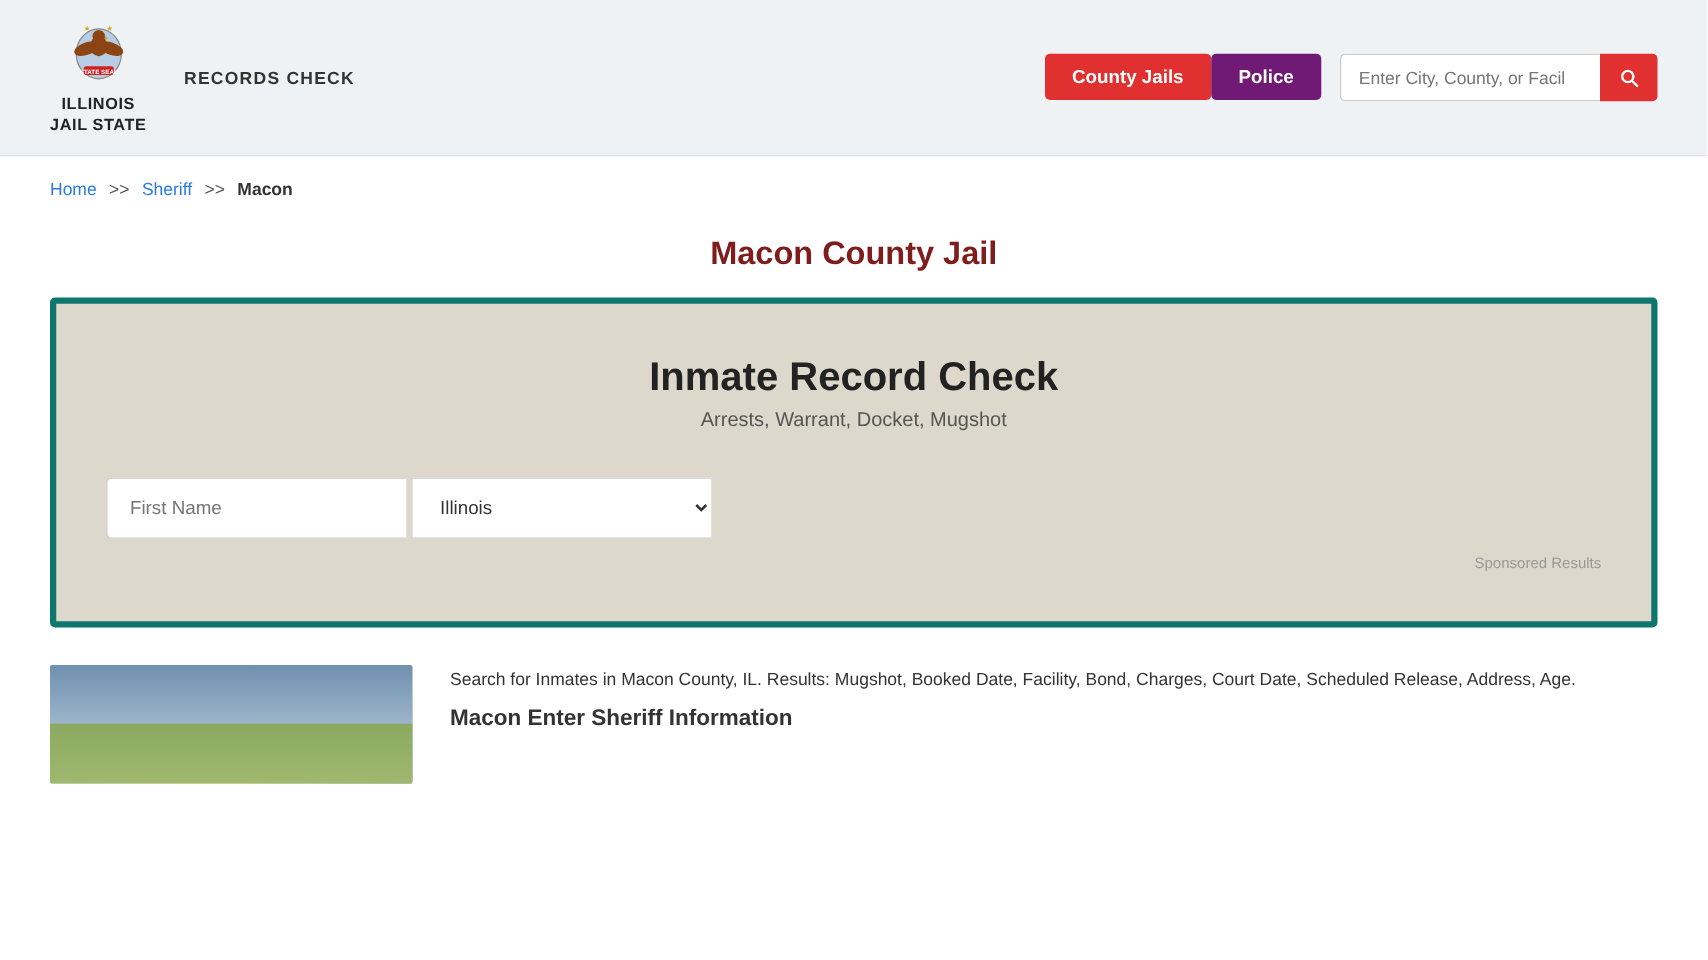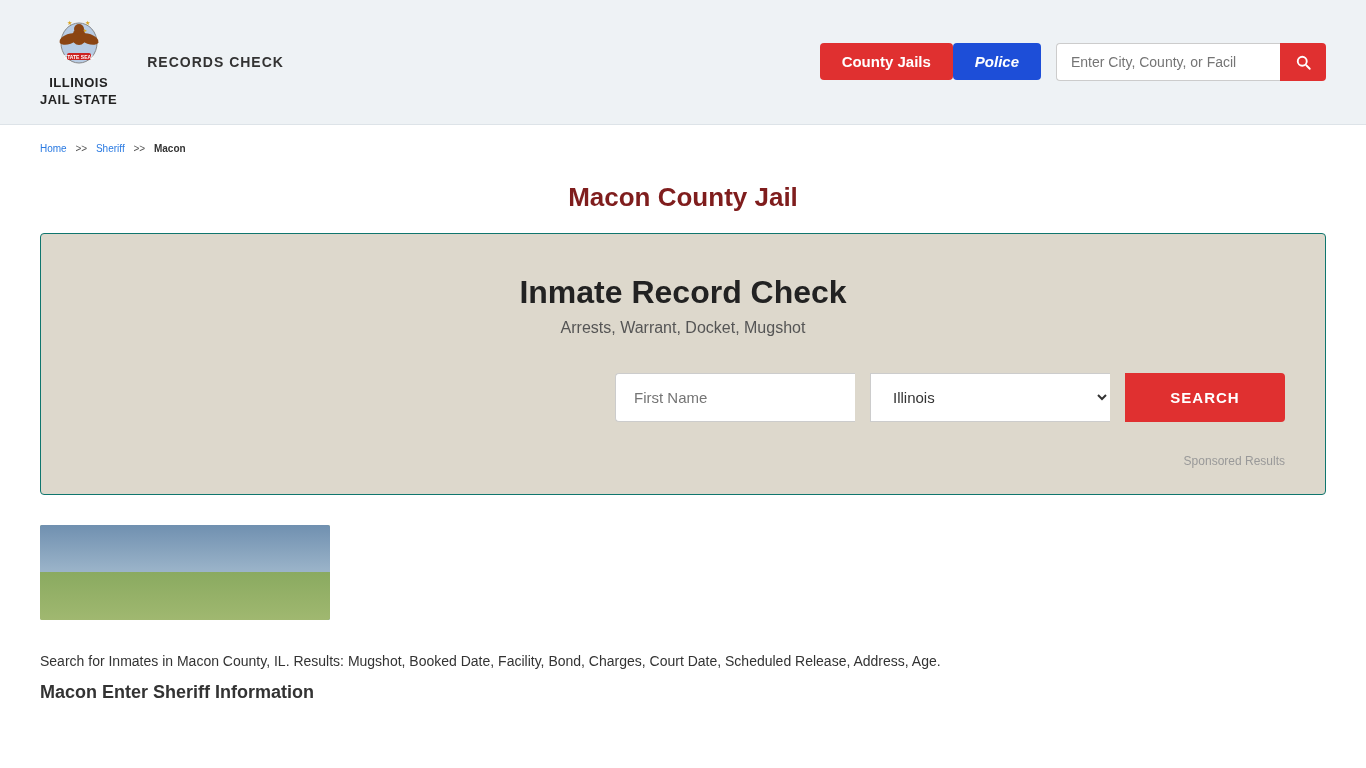--- a/index.html
+++ b/index.html
@@ -52,28 +52,28 @@
     .nav-btn {
       padding: 10px 22px;
       font-size: 15px;
       font-weight: bold;
       color: #fff;
       border: none;
       border-radius: 4px;
       cursor: pointer;
     }
     .nav-btn-county { background: #e03030; }
-    .nav-btn-police { background: #1d4ed8; color: #fff; font-style: italic; }
+    .nav-btn-police { background: #701a75; color: #fff; }
     .search-bar {
       display: flex;
       align-items: center;
       margin-left: 15px;
     }
     .search-input {
-      width: 224px;
+      width: 208px;
       padding: 10px 14px;
       font-size: 14px;
       border: 1px solid #ccc;
       border-right: none;
       border-radius: 4px 0 0 4px;
       outline: none;
       background: #fff;
       color: #999;
     }
     .search-btn {
@@ -84,21 +84,21 @@
       cursor: pointer;
       display: flex;
       align-items: center;
       justify-content: center;
     }
     .search-btn svg { fill: #fff; width: 18px; height: 18px; }
 
     
     .breadcrumb {
       padding: 18px 40px;
-      font-size: 10px;
+      font-size: 14px;
       color: #555;
     }
     .breadcrumb a {
       color: #2a7ae2;
       text-decoration: none;
     }
     .breadcrumb .separator { margin: 0 6px; color: #555; }
     .breadcrumb .current { font-weight: bold; color: #333; }
 
     
@@ -106,42 +106,42 @@
       text-align: center;
       font-size: 26px;
       font-weight: bold;
       color: #7f1d1d;
       margin: 10px 0 20px;
     }
 
     
     .inmate-box {
       background: #ddd8cc;
-      border: 1px solid #0f766e;
+      border: 5px solid #0f766e;
       border-radius: 4px;
       margin: 0 40px 30px;
-      padding: 40px 40px 26px;
+      padding: 40px 40px 40px;
       text-align: center;
     }
     .inmate-box-title {
       font-size: 32px;
       font-weight: bold;
       color: #222;
       margin-bottom: 8px;
     }
     .inmate-box-subtitle {
       font-size: 16px;
       color: #555;
       margin-bottom: 36px;
     }
     .inmate-search-form {
       display: flex;
-      justify-content: flex-end;
-      gap: 15px;
-      margin-bottom: 32px;
+      justify-content: flex-start;
+      gap: 4px;
+      margin-bottom: 12px;
     }
     .inmate-input {
       padding: 14px 18px;
       font-size: 15px;
       border: 1px solid #ccc;
       outline: none;
       background: #fff;
       color: #999;
       width: 240px;
     }
@@ -176,21 +176,20 @@
       text-align: right;
       margin-top: 10px;
     }
 
     
     .bottom-section {
       display: flex;
       gap: 30px;
       padding: 0 40px;
       margin-top: 2px;
-      flex-direction: column;
     }
     .bottom-image {
       width: 290px;
       min-width: 290px;
       height: 95px;
       background: linear-gradient(135deg, #8aaa7a 0%, #b0c090 30%, #d4c070 60%, #a0b880 80%, #7090a0 100%);
       border-radius: 2px;
       overflow: hidden;
       position: relative;
     }
@@ -279,21 +278,20 @@
 <h1 class="page-title">Macon County Jail</h1>
 
 <div class="inmate-box">
   <div class="inmate-box-title">Inmate Record Check</div>
   <div class="inmate-box-subtitle">Arrests, Warrant, Docket, Mugshot</div>
   <div class="inmate-search-form">
     <input type="text" class="inmate-input" placeholder="First Name" style="">
     <select class="inmate-select">
       <option>Illinois</option>
     </select>
-    <button class="inmate-search-btn">SEARCH</button>
   </div>
   <div class="sponsored">Sponsored Results</div>
 </div>
 
 <div class="bottom-section">
   <div class="bottom-image">
     <div class="bottom-image-sky"></div>
     <div class="bottom-image-ground"></div>
   </div>
   <div class="bottom-text">

